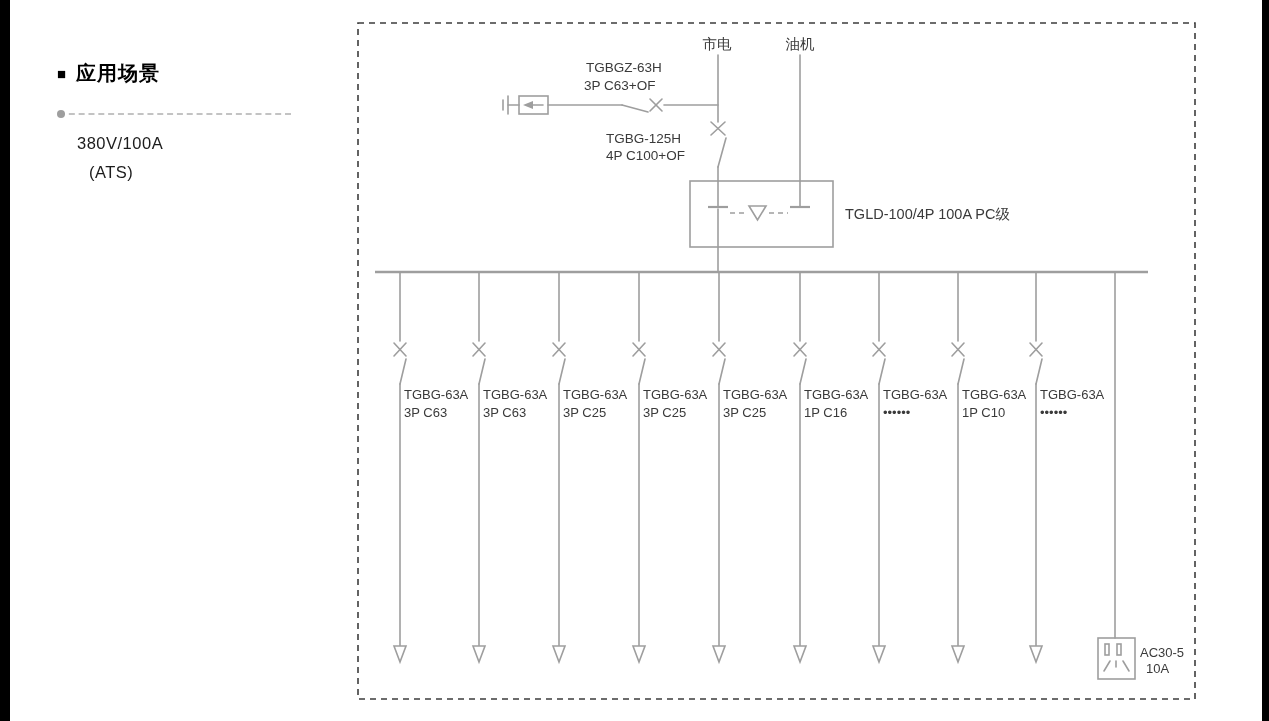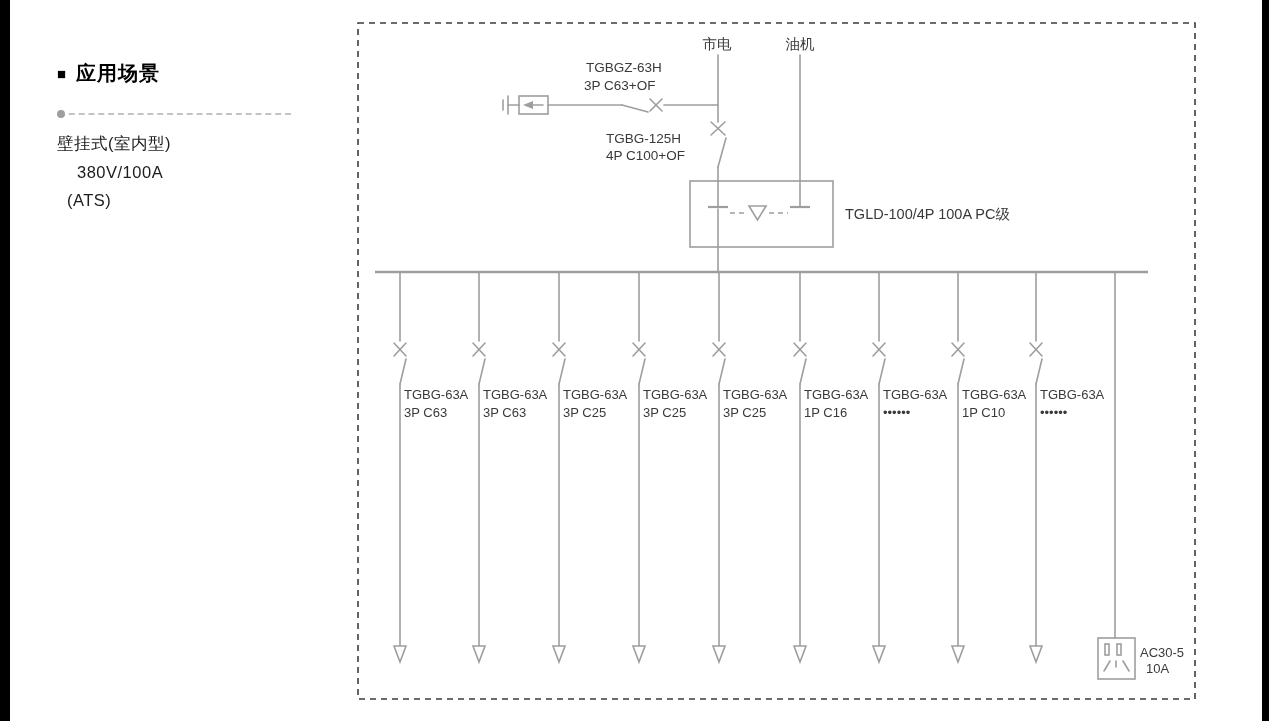--- a/index.html
+++ b/index.html
@@ -12,21 +12,21 @@
   .edge.right { right:0; width:7px; }
 
   
   .sidebar { position:absolute; left:57px; top:60px; width:250px; color:#111111; }
   .title-row { font-size:20px; font-weight:bold; color:#000000; letter-spacing:1px; display:flex; align-items:center; }
   .title-row .bullet { font-size:15px; margin-right:9px; line-height:1; }
   .sep { position:relative; width:232px; border-top:2px dashed #c3c3c3; margin:26px 0 20px 2px; }
   .sep .dot { position:absolute; left:-2px; top:-5px; width:8px; height:8px; border-radius:50%; background:#9e9e9e; }
   .spec-line { font-size:16.5px; color:#1c1c1c; line-height:1; margin-bottom:12px; letter-spacing:0.5px; }
   .spec-line.l2 { margin-left:20px; }
-  .spec-line.l3 { margin-left:10px; }
+  .spec-line.l3 { margin-left:32px; }
 
   
   svg.diagram { position:absolute; left:0; top:0; }
   svg text { font-family:"Liberation Sans", sans-serif; fill:#3a3a3a; }
   .sym     { stroke:#9e9e9e; stroke-width:1.6; fill:none; stroke-linecap:round; }
   .sym-thick { stroke:#9e9e9e; stroke-width:2.6; fill:none; }
   .contact { stroke:#9e9e9e; stroke-width:2.2; fill:none; }
   .dash-link { stroke:#9e9e9e; stroke-width:1.6; fill:none; stroke-dasharray:5 4; }
   .tri { stroke:#9e9e9e; stroke-width:1.6; fill:#ffffff; }
   .arrowhead { fill:#9e9e9e; stroke:none; }
@@ -44,21 +44,20 @@
   <div class="edge right"></div>
 
   <div class="sidebar">
     <div class="title-row">
       <span class="bullet">■</span>
       <span class="title">应用场景</span>
     </div>
     <div class="sep">
       <span class="dot"></span>
     </div>
-    <div class="spec-line l1">壁挂式(室内型)</div>
     <div class="spec-line l2">380V/100A</div>
     <div class="spec-line l3">(ATS)</div>
   </div>
 
   <svg class="diagram" width="1269" height="721" viewBox="0 0 1269 721">
 
     <defs>
       <g id="feeder-sym" class="sym">
         <line x1="0" y1="273" x2="0" y2="341"></line>
         <line x1="-6" y1="343" x2="6" y2="356"></line>

